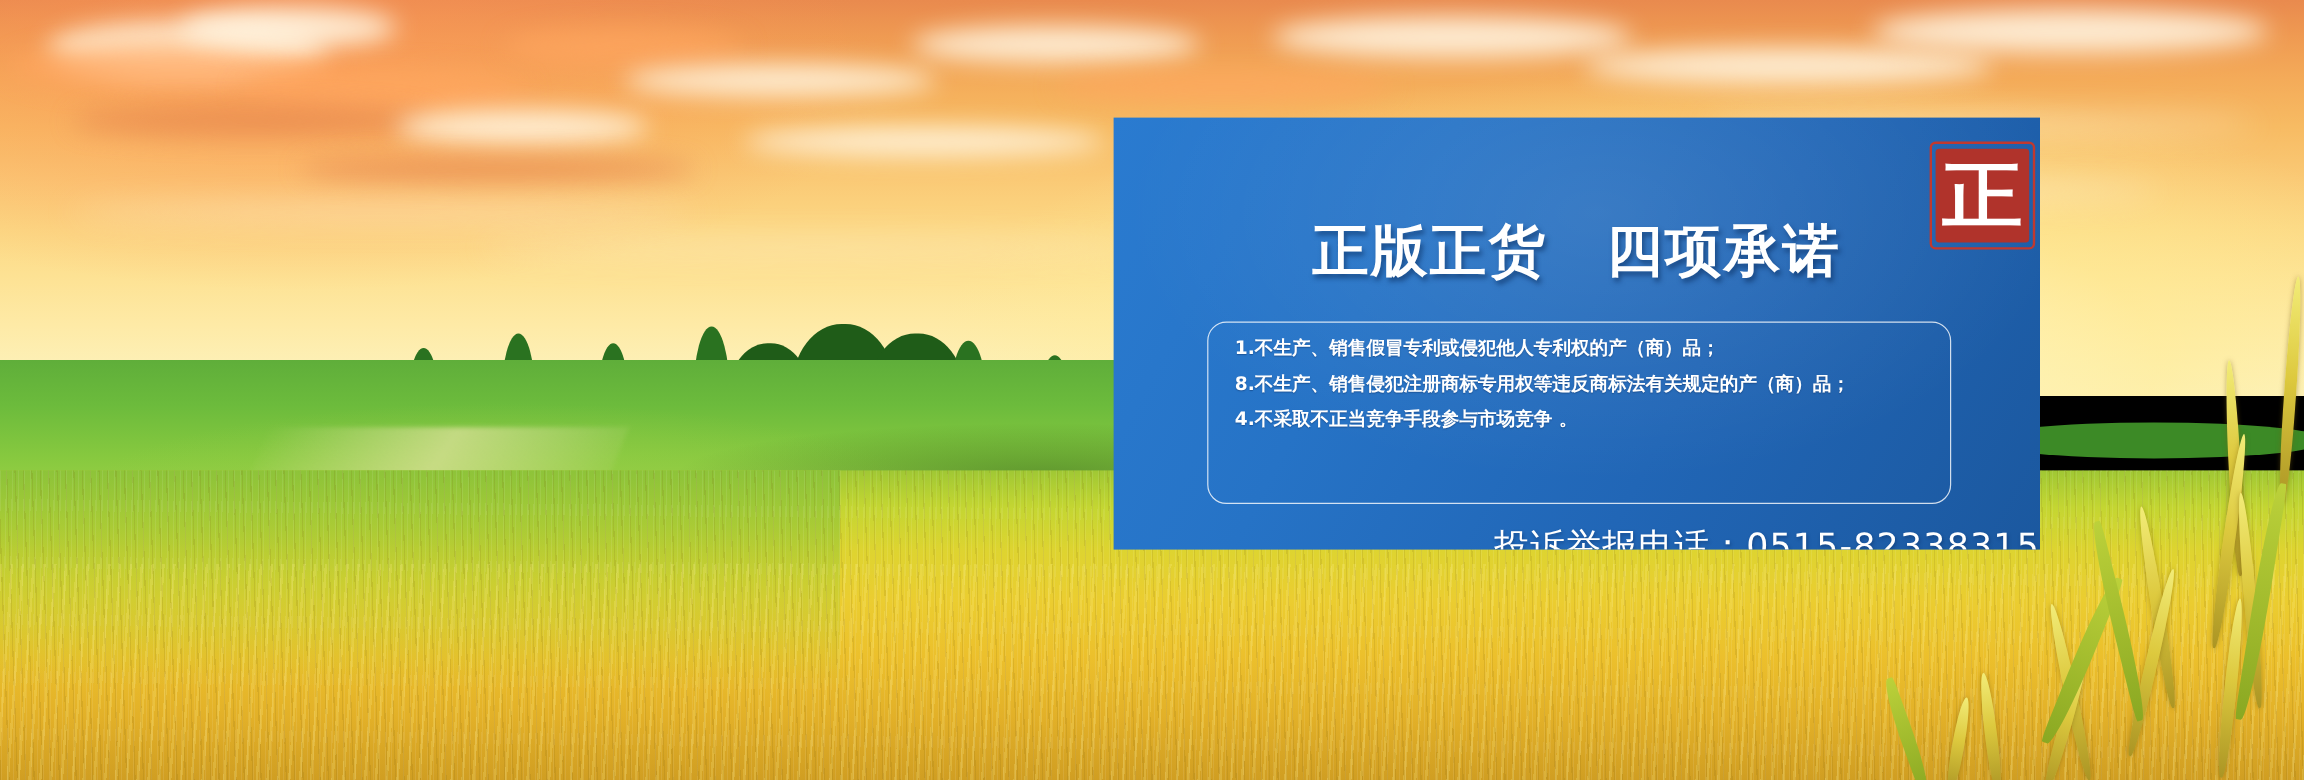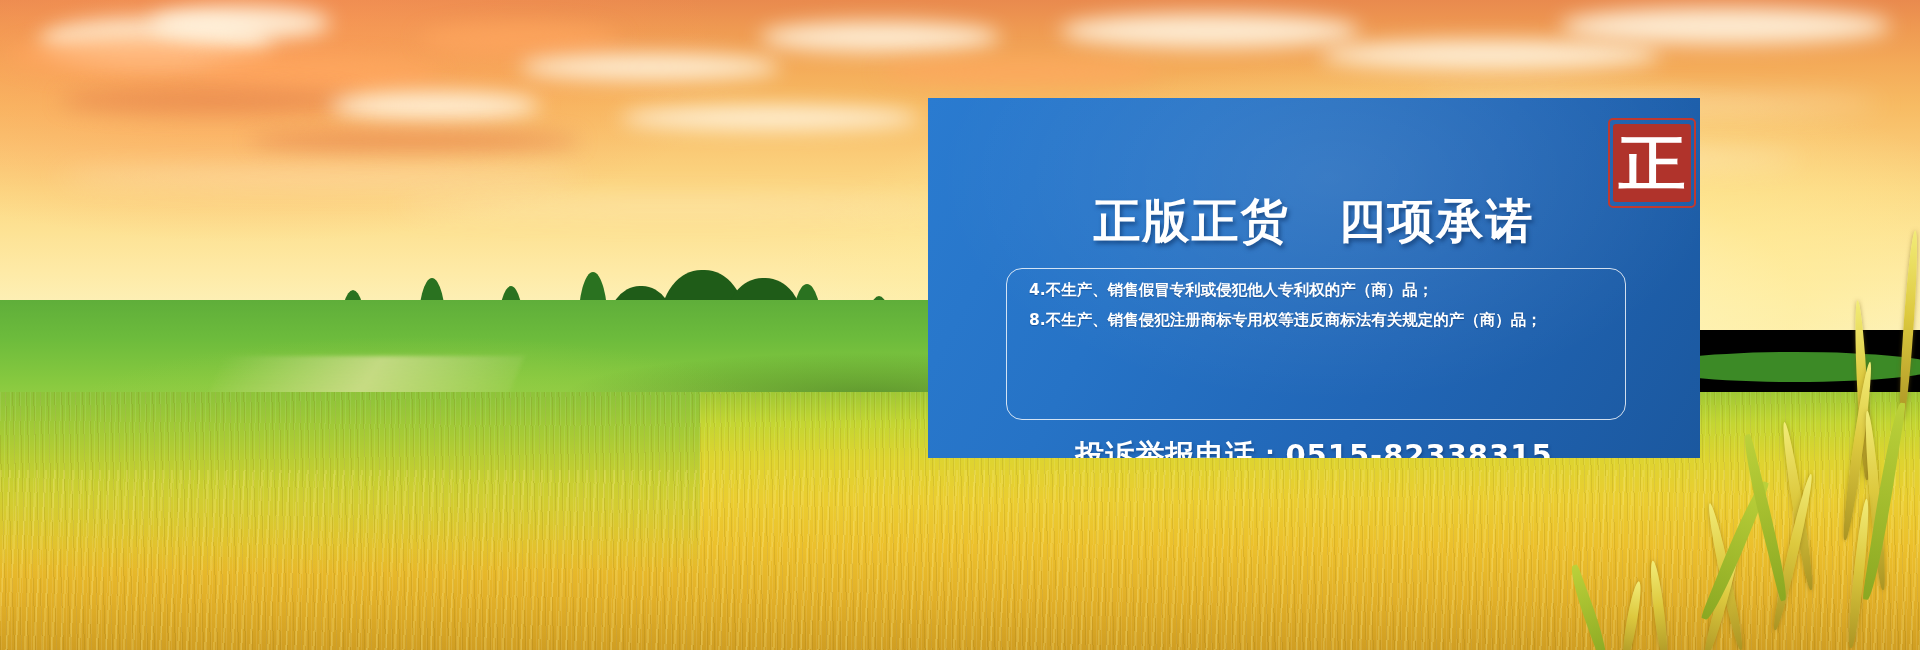--- a/index.html
+++ b/index.html
@@ -147,21 +147,21 @@
   }
   .seal-glyph{
     color:#ffffff;font-size:60px;line-height:1;font-weight:700;
     font-family:"DejaVu Sans","Liberation Sans",sans-serif;
     transform:scale(1.12,1.0);
     letter-spacing:0;
   }
 
   
   .title{
-    position:absolute;left:0;top:92px;width:772px;
+    position:absolute;left:0;top:80px;width:772px;
     text-align:center;
     color:#ffffff;
     font-size:47px;font-weight:700;
     letter-spacing:2px;
     font-family:"DejaVu Sans","Liberation Sans",sans-serif;
     text-shadow:2px 3px 4px rgba(8,40,88,.55);
     white-space:nowrap;
   }
 
   
@@ -180,23 +180,23 @@
     margin-bottom:14px;
     white-space:nowrap;
     font-family:"DejaVu Sans","Liberation Sans",sans-serif;
     text-shadow:0 1px 1px rgba(10,45,95,.45);
   }
   .litem:last-child{margin-bottom:0;}
 
   
   .phone{
     position:absolute;left:0;top:338px;width:772px;
-    text-align:center;
+    text-align:right;
     color:#ffffff;
-    font-size:29px;font-weight:700;
+    font-size:29px;font-weight:400;
     letter-spacing:1px;
     white-space:nowrap;
     font-family:"DejaVu Sans","Liberation Sans",sans-serif;
     text-shadow:1px 2px 3px rgba(8,40,88,.45);
   }
 </style>
 </head>
 <body>
 
 <div id="banner">
@@ -293,20 +293,21 @@
     <div class="seal">
       <div class="seal-outline"></div>
       <div class="seal-body">
         <span class="seal-glyph">正</span>
       </div>
     </div>
 
     <div class="title">正版正货　四项承诺</div>
 
     <div class="listbox">
-      <div class="litem">4.不生产、销售假冒专利或侵犯他人专利权的产（商）品；</div>
+      <div class="litem">1.不生产、销售假冒专利或侵犯他人专利权的产（商）品；</div>
       <div class="litem">8.不生产、销售侵犯注册商标专用权等违反商标法有关规定的产（商）品；</div>
+      <div class="litem">4.不采取不正当竞争手段参与市场竞争 。</div>
     </div>
 
     <div class="phone">投诉举报电话：0515-82338315</div>
   </div>
 
 </div>
 
 </body></html>

